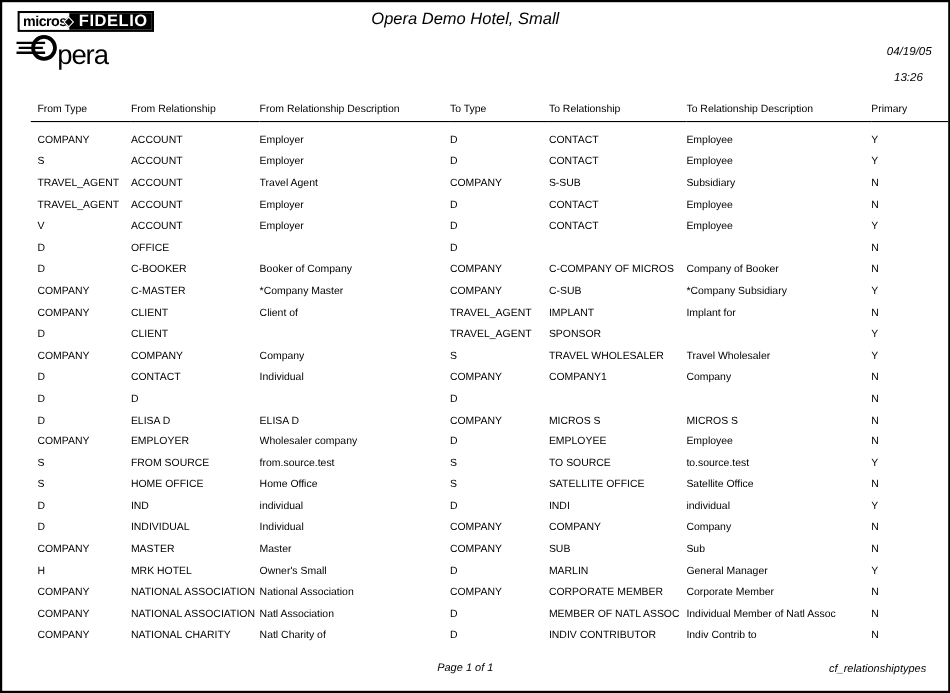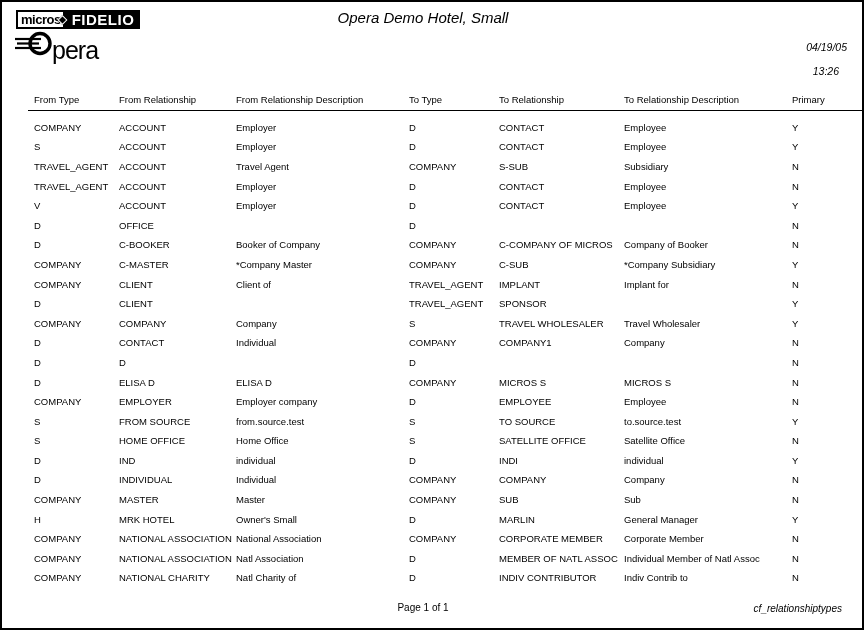--- a/index.html
+++ b/index.html
@@ -56,21 +56,21 @@
     border-bottom:1px solid #000;
     white-space:nowrap; overflow:hidden;
   }
   .report-table td {
     height:19.6px; padding:0; vertical-align:middle;
     white-space:nowrap; overflow:hidden;
   }
   .report-table th:first-child, .report-table td:first-child { padding-left:6px; }
   .report-table tr.spacer td { height:7px; border:none; }
   
-  .footer-page { top:600px; font-size:10px; }
+  .footer-page { top:600px; font-style:italic; font-size:10px; }
   .footer-code { position:absolute; right:20px; top:601px; font-style:italic; font-size:10px; }
 </style>
 </head>
 <body>
 
 <div class="page">
 
   <div class="mf-logo">
     <span class="mf-micros">micros</span>
     <span class="mf-fidelio"><span class="mf-diamond"></span><span>FIDELIO</span></span>
@@ -240,21 +240,21 @@
           <td>ELISA D</td>
           <td>ELISA D</td>
           <td>COMPANY</td>
           <td>MICROS S</td>
           <td>MICROS S</td>
           <td>N</td>
         </tr>
         <tr>
           <td>COMPANY</td>
           <td>EMPLOYER</td>
-          <td>Employer company</td>
+          <td>Wholesaler company</td>
           <td>D</td>
           <td>EMPLOYEE</td>
           <td>Employee</td>
           <td>N</td>
         </tr>
         <tr>
           <td>S</td>
           <td>FROM SOURCE</td>
           <td>from.source.test</td>
           <td>S</td>

